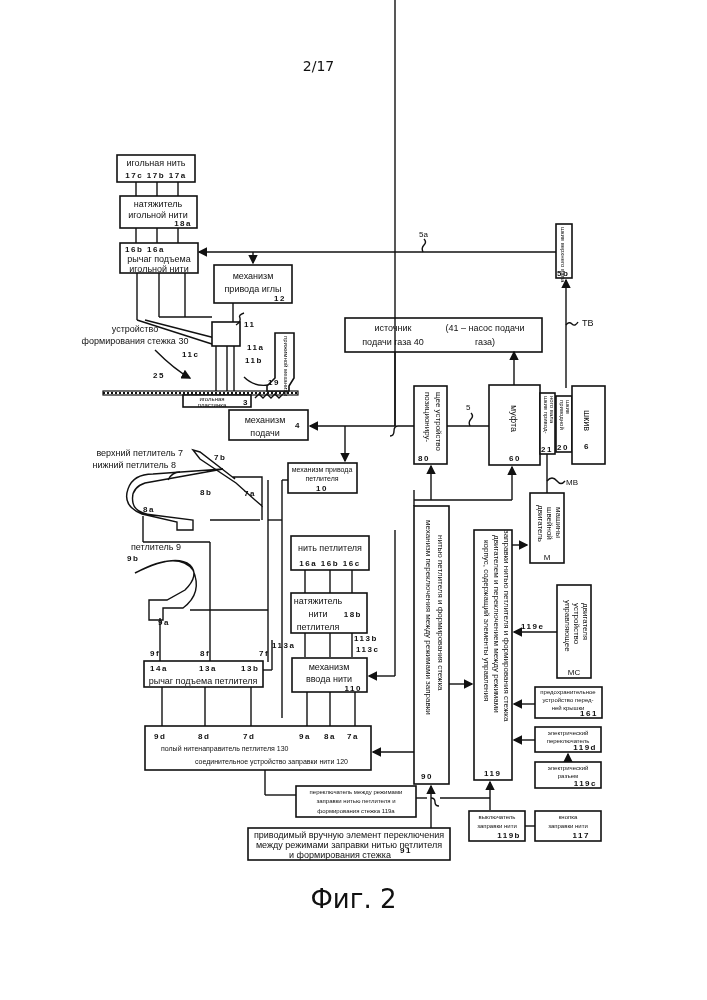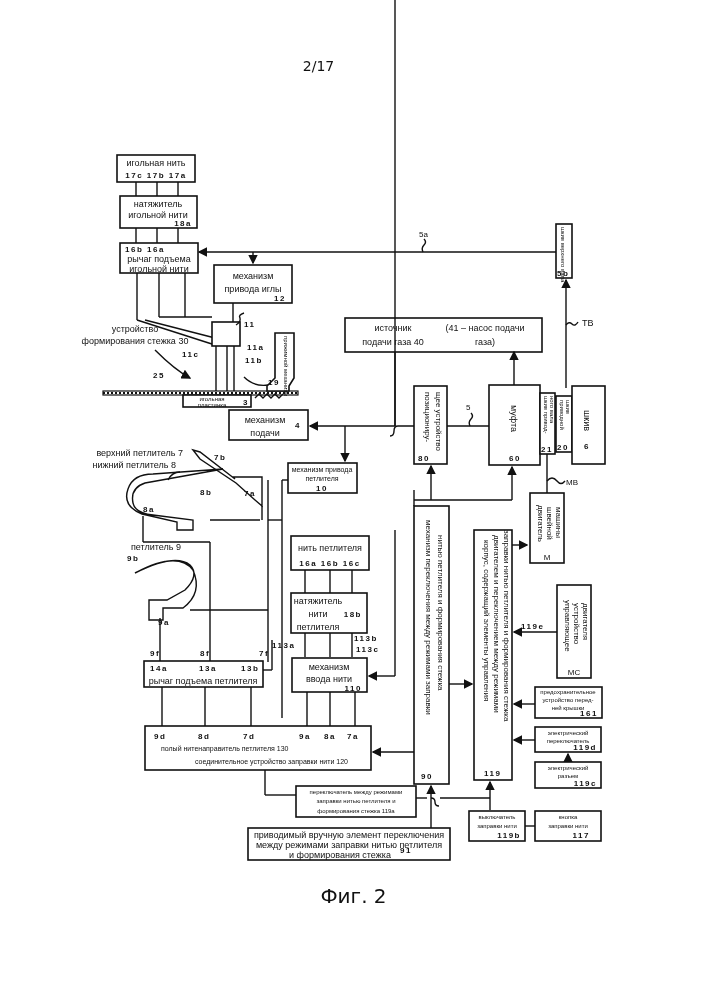--- a/index.html
+++ b/index.html
@@ -1,21 +1,21 @@
 <!DOCTYPE html>
 <html><head>
 <meta charset="utf-8">
 <style>
   html, body { margin:0; padding:0; background:#ffffff; }
   body { width:707px; height:1000px; position:relative; overflow:hidden;
          font-family:"DejaVu Sans", sans-serif; color:#111; }
   .page-num { position:absolute; left:0; width:637px; top:58px; text-align:center;
               font-size:14px; font-family:"DejaVu Sans", sans-serif; }
   .fig { position:absolute; left:0; width:707px; top:884px; text-align:center;
-         font-size:20px; font-family:"DejaVu Sans", sans-serif; }
+         font-size:26px; font-family:"DejaVu Sans", sans-serif; }
   svg { position:absolute; left:0; top:0; }
   svg text { font-family:"Liberation Sans", sans-serif; fill:#111; }
   .box { fill:#fff; stroke:#111; stroke-width:1.6; }
   .ln { fill:none; stroke:#111; stroke-width:1.4; }
   .t9 { font-size:9px; }
   .t8 { font-size:8px; }
   .t7 { font-size:7px; }
   .t6 { font-size:6px; }
   .num { font-size:8px; font-weight:bold; letter-spacing:1.5px; }
 </style>

